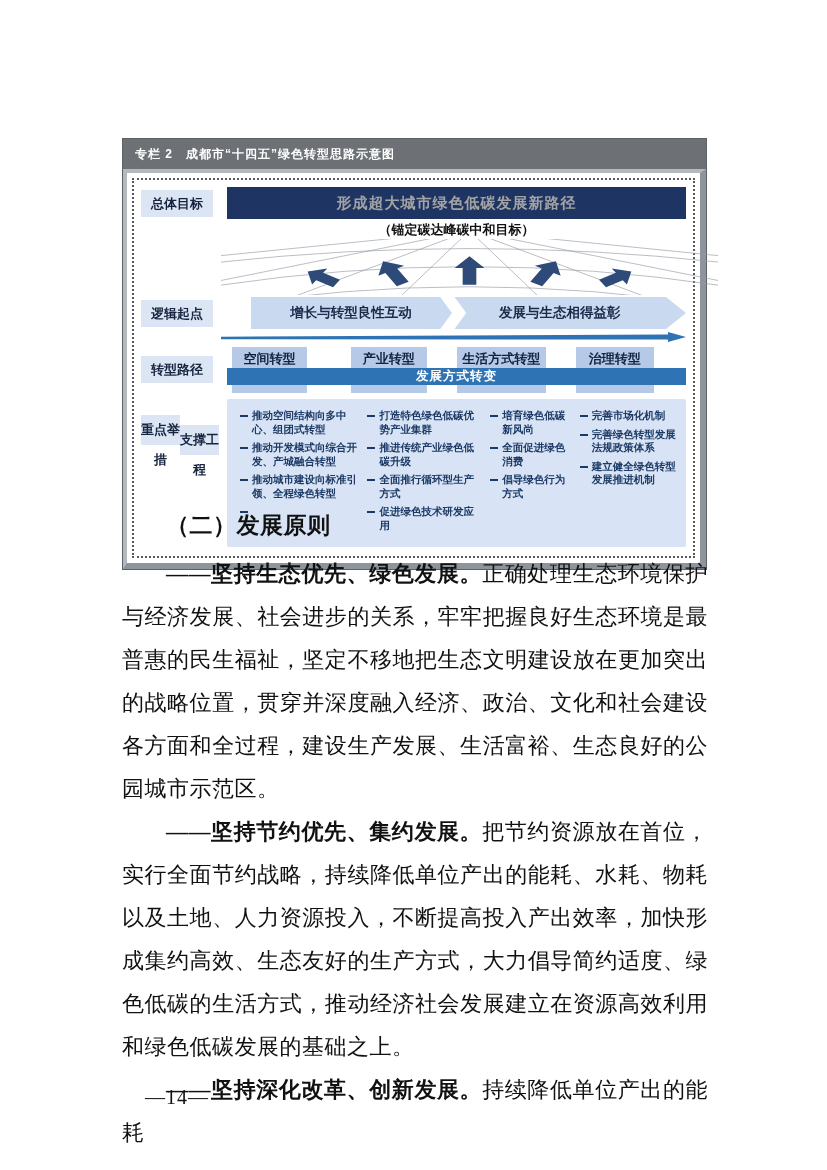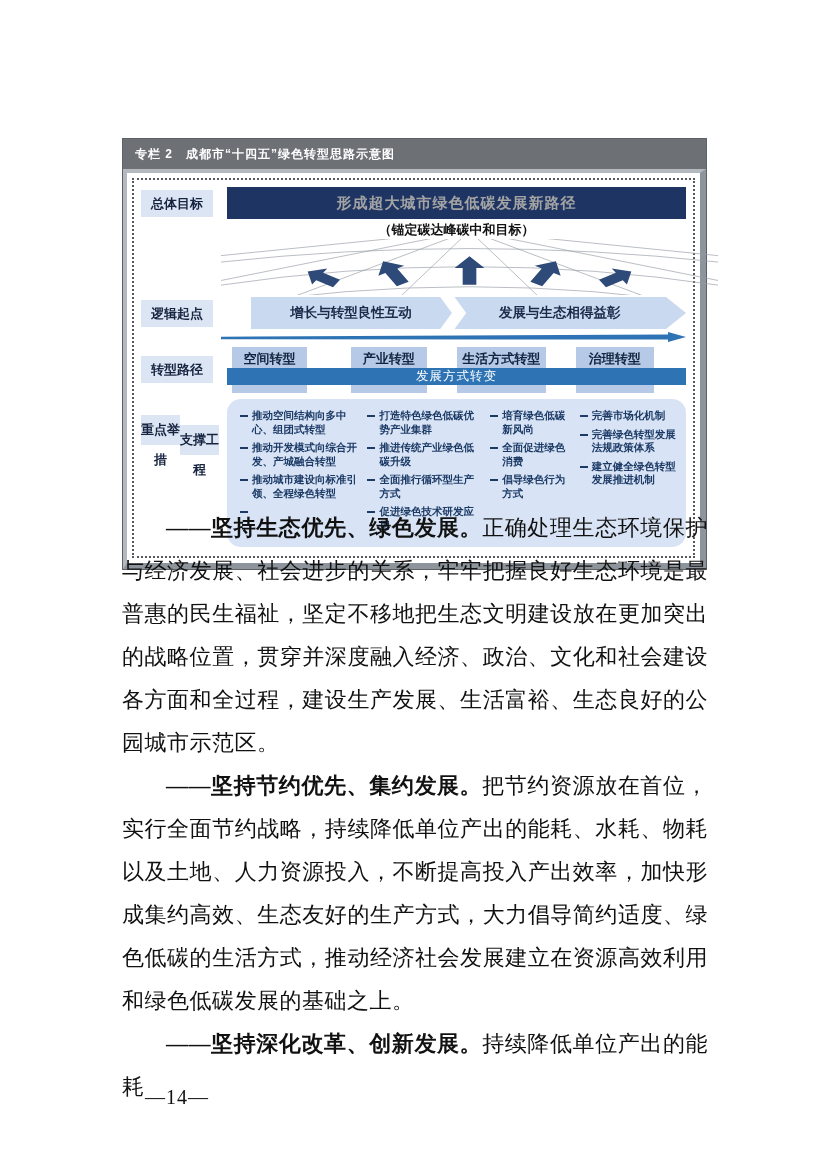--- a/index.html
+++ b/index.html
@@ -64,31 +64,31 @@
   .tbox {
     position:absolute; top:0; height:46px; background:#b6c9e6;
     color:#10233f; font-weight:bold; font-size:13px; text-align:center; padding-top:3px; z-index:1;
   }
   .tbox.b1 { left:1%;  width:16.5%; }
   .tbox.b2 { left:27%; width:16.5%; }
   .tbox.b3 { left:50%; width:19.5%; }
   .tbox.b4 { left:76%; width:17%; }
   .devbar {
     position:absolute; left:0; right:0; top:21px; height:17px; background:#2e74b5; z-index:2;
-    color:#ffffff; font-weight:normal; font-size:12.5px; text-align:center; line-height:17px; letter-spacing:1px;
+    color:#ffffff; font-weight:bold; font-size:12.5px; text-align:center; line-height:17px; letter-spacing:1px;
   }
 
   
   .row-measures { margin-top:6px; }
   .mlabels { display:flex; flex-direction:row; }
   .mlabels .side-label { height:30px; line-height:30px; }
   .mlabels .side-label.first { margin-top:16px; }
   .mlabels .side-label.second { margin-top:26px; }
   .bigbox {
-    flex:1; margin-left:8px; background:#d8e4f5; border-radius:14px;
+    flex:1; margin-left:8px; background:#d8e4f5; border-radius:2px;
     display:flex; padding:10px 4px 10px 8px; min-height:118px;
   }
   .mcol { padding:0 5px; }
   .mcol.c1 { width:28.5%; }
   .mcol.c2 { width:27.5%; }
   .mcol.c3 { width:20%; }
   .mcol.c4 { width:24%; }
   .mcol ul { list-style:none; margin:0; padding:0; }
   .mcol li {
     position:relative; padding-left:12px; margin-bottom:5px;
@@ -216,20 +216,21 @@
               </ul>
             </div>
           </div>
         </div>
 
       </div>
     </div>
   </div>
 
   <div class="bodytext">
+    <h3>（二）发展原则</h3>
     <p><span class="lead">——坚持生态优先、绿色发展。</span><span>正确处理生态环境保护与经济发展、社会进步的关系，牢牢把握良好生态环境是最普惠的民生福祉，坚定不移地把生态文明建设放在更加突出的战略位置，贯穿并深度融入经济、政治、文化和社会建设各方面和全过程，建设生产发展、生活富裕、生态良好的公园城市示范区。</span></p>
     <p><span class="lead">——坚持节约优先、集约发展。</span><span>把节约资源放在首位，实行全面节约战略，持续降低单位产出的能耗、水耗、物耗以及土地、人力资源投入，不断提高投入产出效率，加快形成集约高效、生态友好的生产方式，大力倡导简约适度、绿色低碳的生活方式，推动经济社会发展建立在资源高效利用和绿色低碳发展的基础之上。</span></p>
     <p><span class="lead">——坚持深化改革、创新发展。</span><span>持续降低单位产出的能耗</span></p>
   </div>
 
   <div class="pagenum">—14—</div>
 
 </div>
 
 </body></html>

